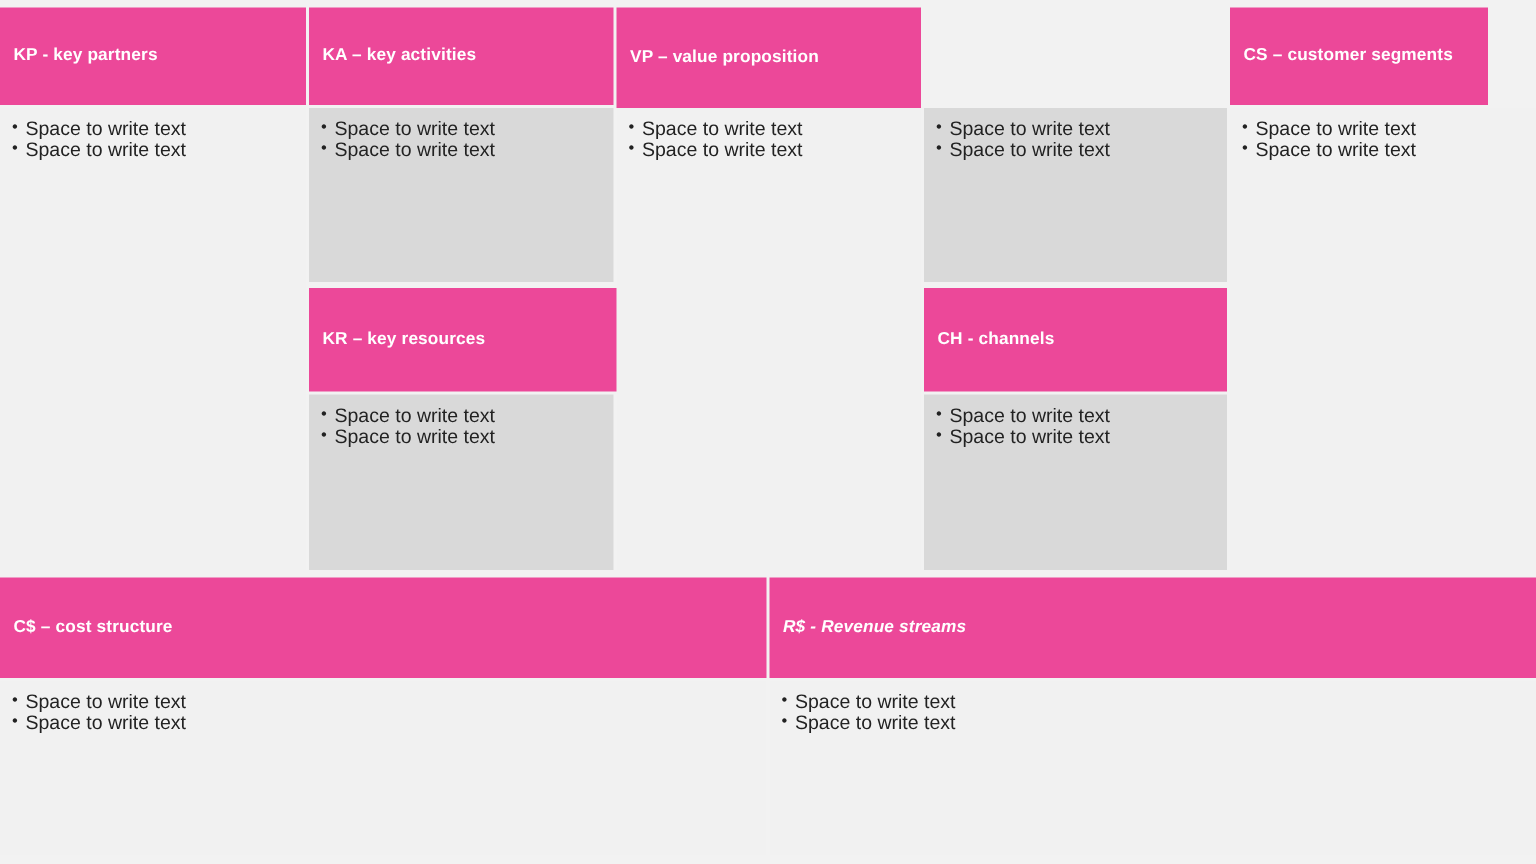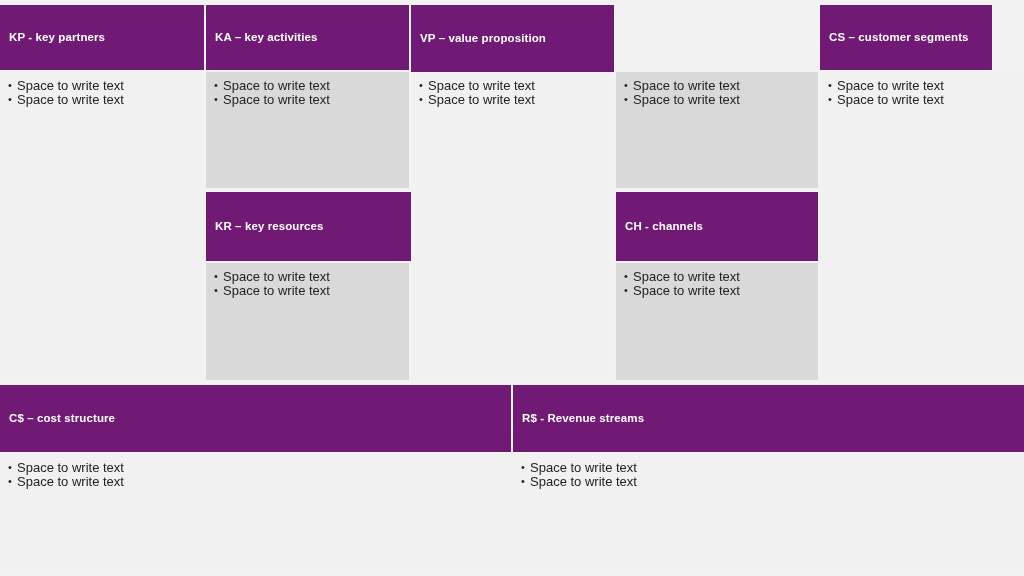--- a/index.html
+++ b/index.html
@@ -22,21 +22,21 @@
     background: #f2f2f2;
   }
 
   
   .cell {
     position: absolute;
     box-sizing: border-box;
     overflow: hidden;
   }
   .hdr {
-    background: #701a75;
+    background: #ec4899;
     display: flex;
     align-items: center;
   }
   .hdr-label {
     color: #ffffff;
     font-size: 11.5px;
     font-weight: bold;
     letter-spacing: 0.1px;
     padding-left: 9px;
     line-height: 1.2;
@@ -146,21 +146,21 @@
   <div class="cell hdr" style="left:0px; top:385px; width:511px; height:67px;">
     <span class="hdr-label">C$ – cost structure</span>
   </div>
   <div class="cell body light" style="left:0px; top:454px; width:511px; height:116px;">
     <ul class="bullets">
       <li>Space to write text</li>
       <li>Space to write text</li>
     </ul>
   </div>
 
-  <div class="cell hdr" style="left:513px; top:385px; width:511px; height:67px;">
+  <div class="cell hdr" style="left:513px; top:385px; width:511px; height:67px;font-style:italic;">
     <span class="hdr-label">R$ - Revenue streams</span>
   </div>
   <div class="cell body light" style="left:513px; top:454px; width:511px; height:116px;">
     <ul class="bullets">
       <li>Space to write text</li>
       <li>Space to write text</li>
     </ul>
   </div>
 
 </div>

